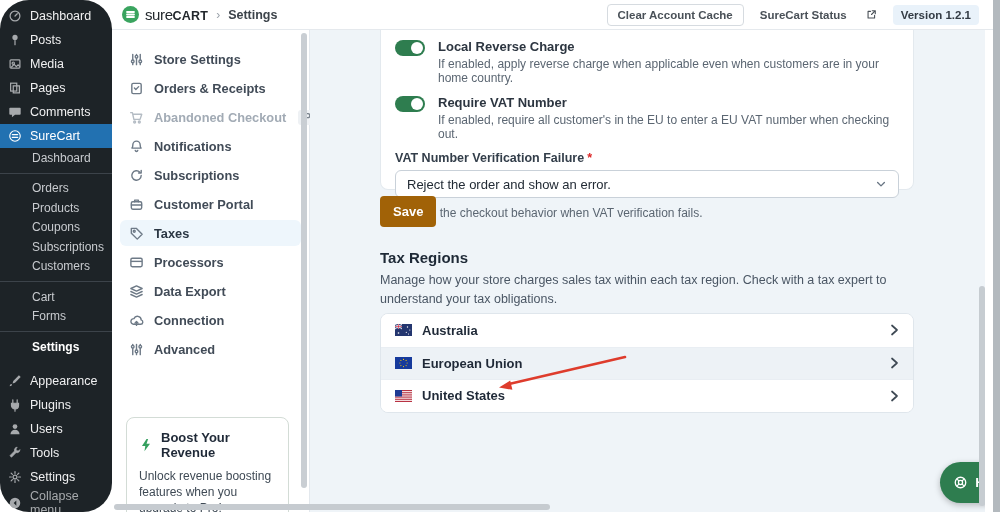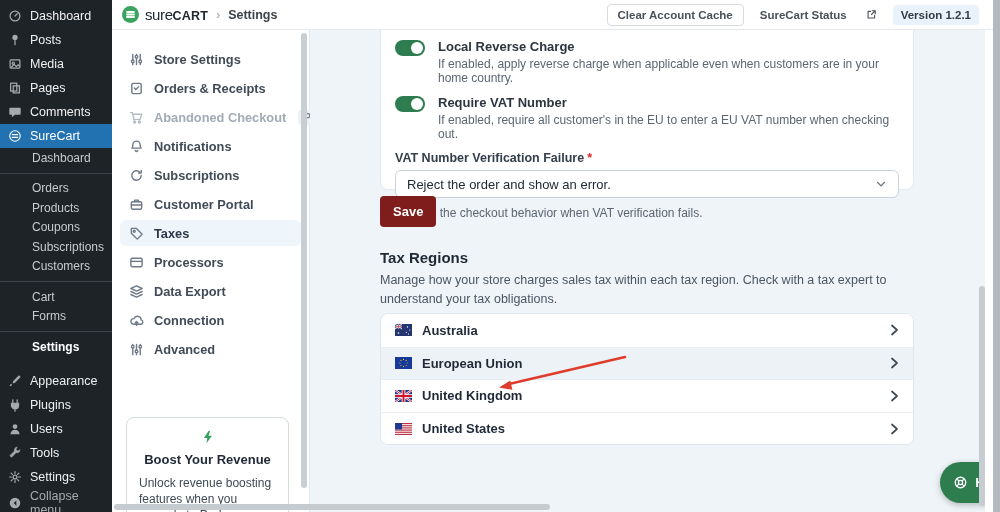--- a/index.html
+++ b/index.html
@@ -1,21 +1,21 @@
 <!DOCTYPE html>
 <html><head>
 <meta charset="utf-8">
 <style>
   * { margin:0; padding:0; box-sizing:border-box; }
   html,body { width:1000px; height:512px; }
   body { font-family:"Liberation Sans", sans-serif; background:#fff; position:relative; overflow:hidden; }
   #screen { position:absolute; inset:0; width:1000px; height:512px; overflow:hidden; }
 
   
-  #wp-sidebar { position:absolute; left:0; top:0; width:112px; height:512px; background:#1d2327; color:#f0f0f1; padding-top:4px; }
+  #wp-sidebar { position:absolute; left:0; top:0; width:112px; height:512px; background:#1d2327; color:#f0f0f1; padding-top:4px;border-radius:29px; }
   .wp-item { display:flex; align-items:center; gap:8px; height:24px; padding:0 8px; font-size:12.5px; color:#f0f0f1; cursor:pointer; }
   .wp-item svg { width:14px; height:14px; flex:none; color:#a7aaad; }
   .wp-item.active { background:#2271b1; color:#fff; position:relative; }
   .wp-item.active svg { color:#fff; }
   .wp-item.active::after { content:""; position:absolute; right:-12px; top:50%; transform:translateY(-50%); border:6px solid transparent; border-left-color:#2271b1; }
   .wp-sub { display:flex; align-items:center; height:19.5px; padding-left:32px; font-size:12px; color:#c8cbcf; cursor:pointer; }
   .wp-sub.current { color:#fff; font-weight:bold; }
   .wp-sep { height:1px; background:#3c434a; margin:5px 0; }
   .wp-bottom { margin-top:12px; }
 
@@ -39,38 +39,38 @@
   .nav-item { display:flex; align-items:center; gap:10px; height:26px; margin:3px 8px 0 8px; padding:0 9px; border-radius:6px; font-size:12.8px; font-weight:600; color:#414b57; cursor:pointer; white-space:nowrap; }
   .nav-item svg { width:15px; height:15px; flex:none; color:#6e7a87; }
   .nav-item.selected { background:#eef6fc; color:#2b3744; }
   .nav-item.disabled { color:#a2abb5; }
   .nav-item.disabled svg { color:#b4bcc4; }
   .pro-badge { margin-left:2px; background:#eef1f4; color:#7a838d; font-size:10px; font-weight:700; padding:2px 6px; border-radius:3px; }
   .nav-scroll-thumb { position:absolute; left:189px; top:3px; width:6px; height:455px; border-radius:3px; background:#c9ced3; cursor:pointer; }
 
   
   #boost { position:absolute; left:14px; top:387px; width:163px; height:150px; border:1px solid #d3dcd6; border-radius:8px; padding:12px; background:#fff; }
-  .boost-title { display:flex; align-items:center; gap:8px; font-size:13px; font-weight:700; color:#1f2937;flex-direction:column; }
+  .boost-title { display:flex; align-items:center; gap:8px; font-size:13px; font-weight:700; color:#1f2937; }
   .boost-title svg { width:14px; height:14px; flex:none; }
   .boost-body { margin-top:9px; font-size:12px; line-height:1.32; color:#3f4a55; }
 
   
   #content { position:absolute; left:310px; top:30px; width:675px; height:482px; background:#eff4f8; overflow:hidden; }
   #vat-card { position:absolute; left:70px; top:0; width:534px; height:160px; background:#fff; border:1px solid #e3e9ee; border-top:none; border-radius:0 0 8px 8px; padding:9px 14px 12px 14px; }
   .toggle-row { display:flex; gap:13px; margin-bottom:10px; }
   .toggle { width:30px; height:16px; border-radius:8px; background:#2e7d4f; position:relative; flex:none; margin-top:1px; cursor:pointer; }
   .toggle .knob { position:absolute; right:2px; top:2px; width:12px; height:12px; border-radius:50%; background:#fff; }
   .t-label { font-size:13px; font-weight:700; color:#2c3540; line-height:15px; }
   .t-desc { font-size:12px; color:#5b6672; margin-top:3px; }
   .field-label { margin-top:5px; font-size:12.5px; font-weight:700; color:#333e4a; }
   .req { color:#dc2626; margin-left:3px; }
   .select { margin-top:5px; height:28px; border:1px solid #c9d1d9; border-radius:6px; background:#fff; display:flex; align-items:center; justify-content:space-between; padding:0 11px; font-size:13px; color:#222b35; cursor:pointer; }
   .select svg { width:12px; height:12px; color:#697684; }
   .field-help { margin-top:8px; font-size:12px; color:#5b6672; }
-  #save-btn { position:absolute; left:70px; top:166px; background:#7f1d1d; color:#fff; border:none; border-radius:4px; padding:8px 13px; font-size:13px; font-weight:600; font-family:inherit; cursor:pointer; }
+  #save-btn { position:absolute; left:70px; top:166px; background:#a16207; color:#fff; border:none; border-radius:4px; padding:8px 13px; font-size:13px; font-weight:600; font-family:inherit; cursor:pointer; }
 
   .tr-title { position:absolute; left:70px; top:219px; font-size:15px; font-weight:700; color:#1e2936; }
   .tr-desc { position:absolute; left:70px; top:241px; width:534px; font-size:12.5px; line-height:1.5; color:#4a5664; }
   #regions { position:absolute; left:70px; top:283px; width:534px; background:#fff; border:1px solid #dfe6ec; border-radius:8px; overflow:hidden; }
   .region-row { height:32.6px; display:flex; align-items:center; padding:0 14px; border-top:1px solid #e9eef3; cursor:pointer; background:#fff; }
   .region-row:first-child { border-top:none; }
   .region-row.hl { background:#edf2f6; }
   .flag { width:17px; height:12px; margin-right:10px; flex:none; box-shadow:inset 0 0 0 0.5px rgba(0,0,0,0.12); }
   .flag svg { display:block; width:17px; height:12px; }
   .region-label { font-size:13px; font-weight:600; color:#1f2937; }
@@ -408,35 +408,20 @@
             </svg>
         </span>
         <span class="region-label">European Union</span>
         <svg class="row-chevron" viewBox="0 0 9 12" fill="none" stroke="currentColor" stroke-width="1.7" stroke-linecap="round" stroke-linejoin="round">
             <polyline points="2,1.5 7,6 2,10.5"></polyline>
           </svg>
       </div>
       <div class="region-row">
         <span class="flag">
           <svg viewBox="0 0 17 12">
-              <rect width="17" height="12" fill="#1f3a93"></rect>
-              <path d="M0 0l17 12M17 0L0 12" stroke="#fff" stroke-width="2.2"></path>
-              <path d="M0 0l17 12M17 0L0 12" stroke="#cf142b" stroke-width="0.9"></path>
-              <path d="M8.5 0v12M0 6h17" stroke="#fff" stroke-width="3.6"></path>
-              <path d="M8.5 0v12M0 6h17" stroke="#cf142b" stroke-width="2"></path>
-            </svg>
-        </span>
-        <span class="region-label">United Kingdom</span>
-        <svg class="row-chevron" viewBox="0 0 9 12" fill="none" stroke="currentColor" stroke-width="1.7" stroke-linecap="round" stroke-linejoin="round">
-            <polyline points="2,1.5 7,6 2,10.5"></polyline>
-          </svg>
-      </div>
-      <div class="region-row">
-        <span class="flag">
-          <svg viewBox="0 0 17 12">
               <rect width="17" height="12" fill="#fff"></rect>
               <g fill="#b22234">
                 <rect y="0" width="17" height="0.92"></rect>
                 <rect y="1.85" width="17" height="0.92"></rect>
                 <rect y="3.69" width="17" height="0.92"></rect>
                 <rect y="5.54" width="17" height="0.92"></rect>
                 <rect y="7.38" width="17" height="0.92"></rect>
                 <rect y="9.23" width="17" height="0.92"></rect>
                 <rect y="11.08" width="17" height="0.92"></rect>
               </g>

